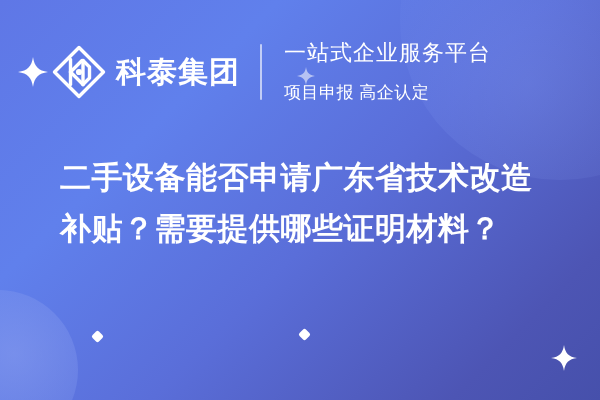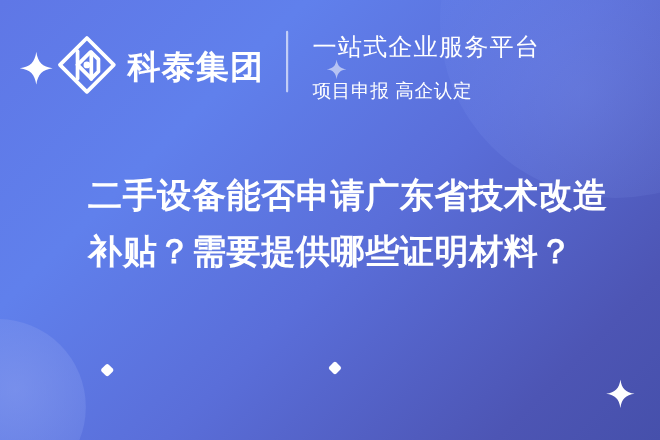--- a/index.html
+++ b/index.html
@@ -37,24 +37,25 @@
     top: -140px;
     width: 320px;
     height: 320px;
     background: radial-gradient(circle at 40% 70%, rgba(150,175,255,0.20), rgba(150,175,255,0.0) 70%);
   }
 
   
   #header {
     position: absolute;
     left: 0;
-    top: 28px;
+    top: 38px;
     width: 600px;
     height: 68px;
     display: flex;
+    align-items: center;
   }
 
   #header-sparkle {
     width: 34px;
     margin-left: 16px;
     display: flex;
     align-items: center;
     justify-content: center;
   }
 
@@ -138,21 +139,21 @@
     font-size: 17px;
     letter-spacing: 0.5px;
     line-height: 1.25;
     margin-top: 17px;
     white-space: nowrap;
   }
 
   
   #title {
     position: absolute;
-    left: 80px;
+    left: 60px;
     top: 152px;
     width: 490px;
     color: #ffffff;
     font-size: 31px;
     font-weight: bold;
     line-height: 51px;
     letter-spacing: 0.5px;
   }
   #title .line { display: block; white-space: nowrap; }
 

